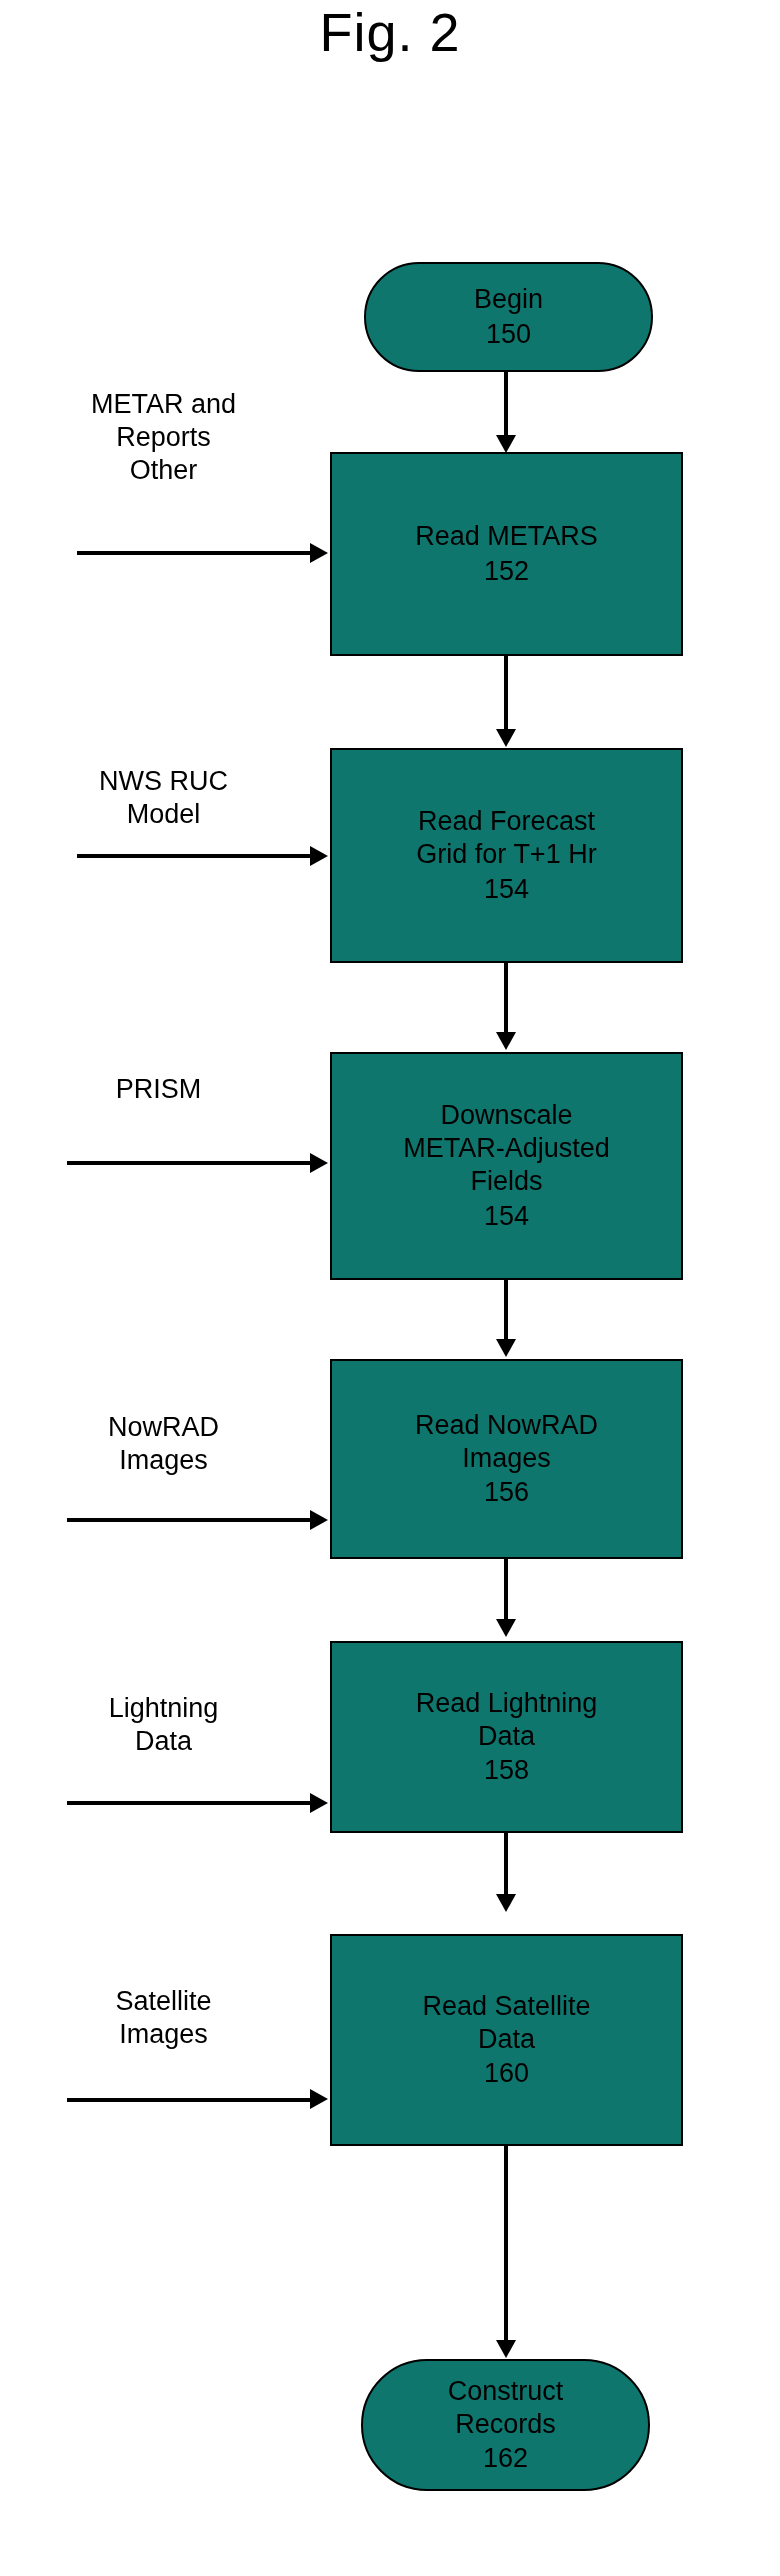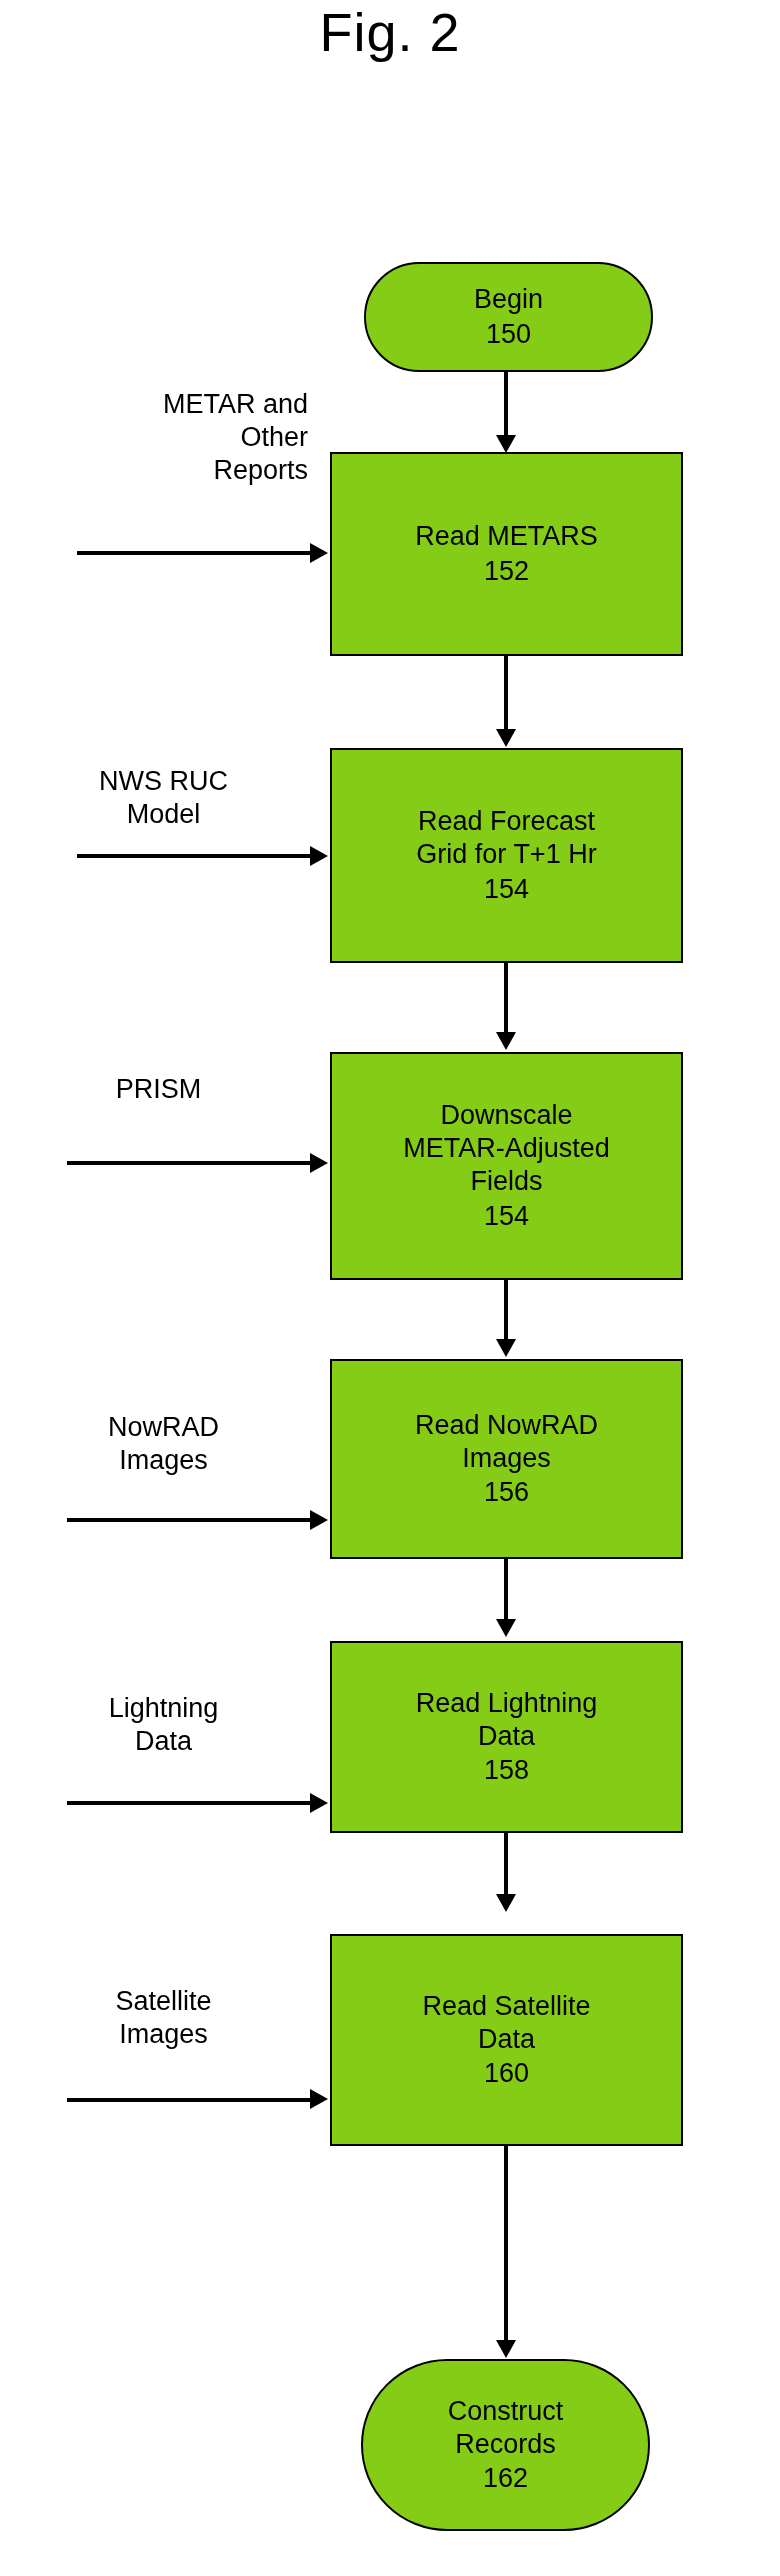--- a/index.html
+++ b/index.html
@@ -25,21 +25,21 @@
     font-size: 54px;
     letter-spacing: 1px;
     line-height: 1.05;
     box-sizing: border-box;
   }
   
   .node {
     position: absolute;
     box-sizing: border-box;
     border: 2.9px solid #000;
-    background: #84cc16;
+    background: #0f766e;
     display: flex;
     flex-direction: column;
     align-items: center;
     justify-content: center;
     text-align: center;
     font-size: 27px;
     line-height: 1.22;
   }
   .node.terminal {
     border-radius: 961px;
@@ -98,24 +98,24 @@
   <div id="fig-title">Fig. 2</div>
 
   <div class="node terminal" style="left:364px; top:262px; width:289px; height:110px;">
     <span class="ln">Begin</span>
     <span class="ref">150</span>
   </div>
 
   <div class="v-line" style="left:504px; top:371px; height:65px;"></div>
   <div class="v-arrow" style="left:496px; top:435px;"></div>
 
-  <div class="src-label" style="left:19px; top:388px; width:289px;text-align:right;">
+  <div class="src-label" style="left:19px; top:388px; width:289px;">
     <span class="ln">METAR and</span>
+    <span class="ln">Reports</span>
     <span class="ln">Other</span>
-    <span class="ln">Reports</span>
   </div>
   <div class="h-line" style="left:77px; top:551px; width:236px;"></div>
   <div class="h-arrow" style="left:310px; top:543px;"></div>
 
   <div class="node" style="left:330px; top:452px; width:353px; height:204px;">
     <span class="ln">Read METARS</span>
     <span class="ref">152</span>
   </div>
 
   <div class="v-line" style="left:504px; top:656px; height:76px;"></div>
@@ -194,20 +194,20 @@
 
   <div class="node" style="left:330px; top:1934px; width:353px; height:212px;">
     <span class="ln">Read Satellite</span>
     <span class="ln">Data</span>
     <span class="ref">160</span>
   </div>
 
   <div class="v-line" style="left:504px; top:2146px; height:197px;"></div>
   <div class="v-arrow" style="left:496px; top:2340px;"></div>
 
-  <div class="node terminal" style="left:361px; top:2359px; width:289px; height:172px;">
+  <div class="node terminal" style="left:361px; top:2359px; width:289px; height:132px;">
     <span class="ln">Construct</span>
     <span class="ln">Records</span>
     <span class="ref">162</span>
   </div>
 
 </div>
 
 
 </body></html>

